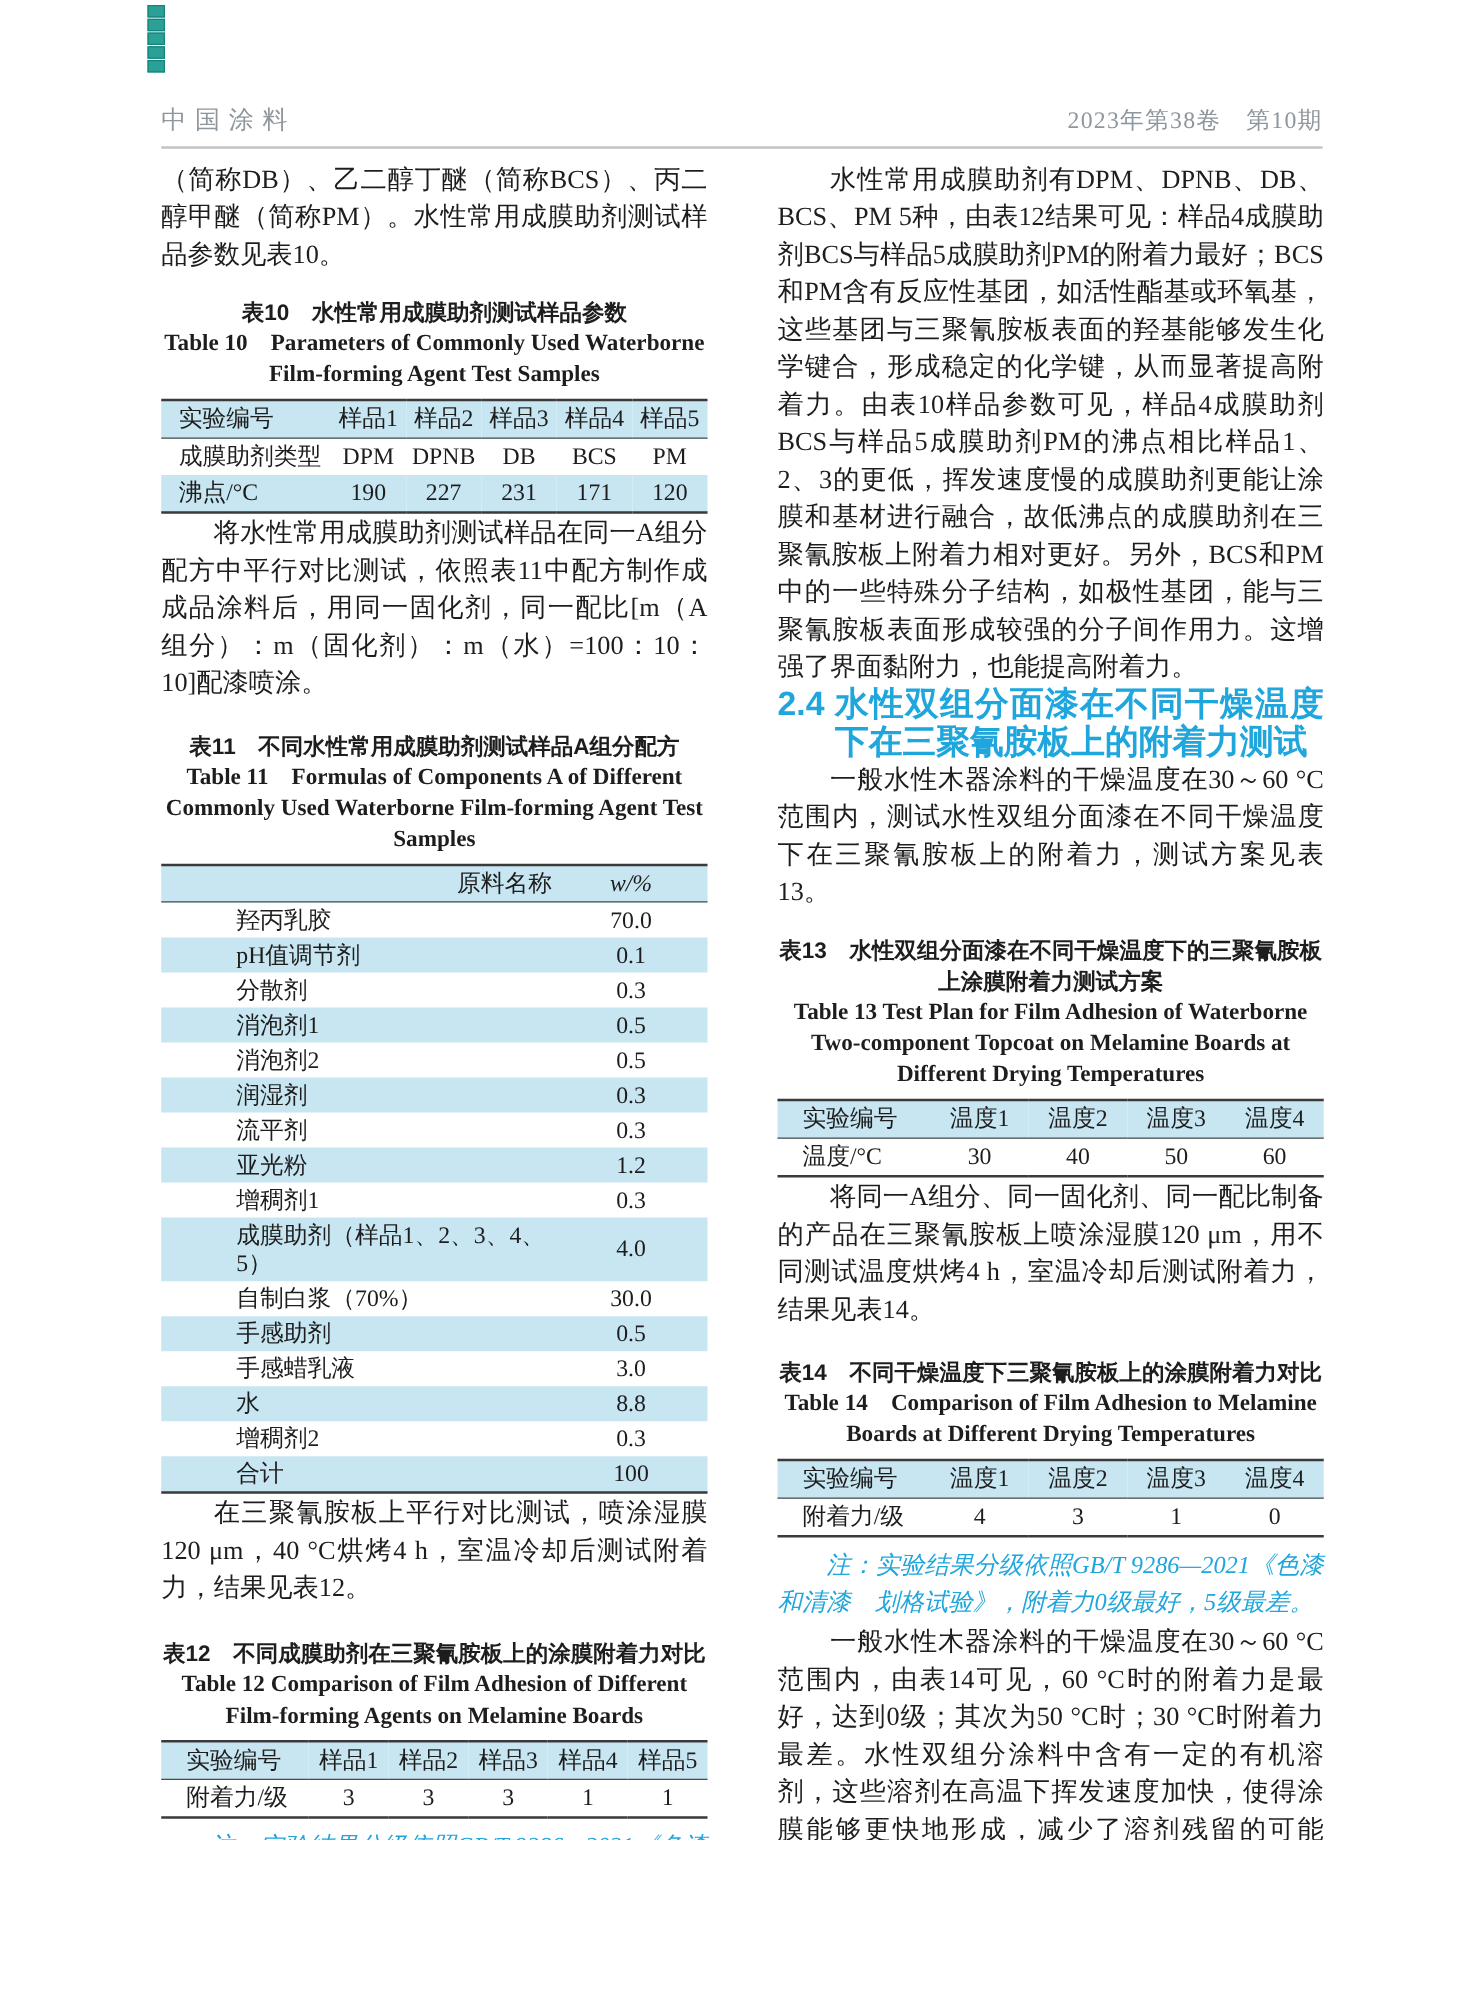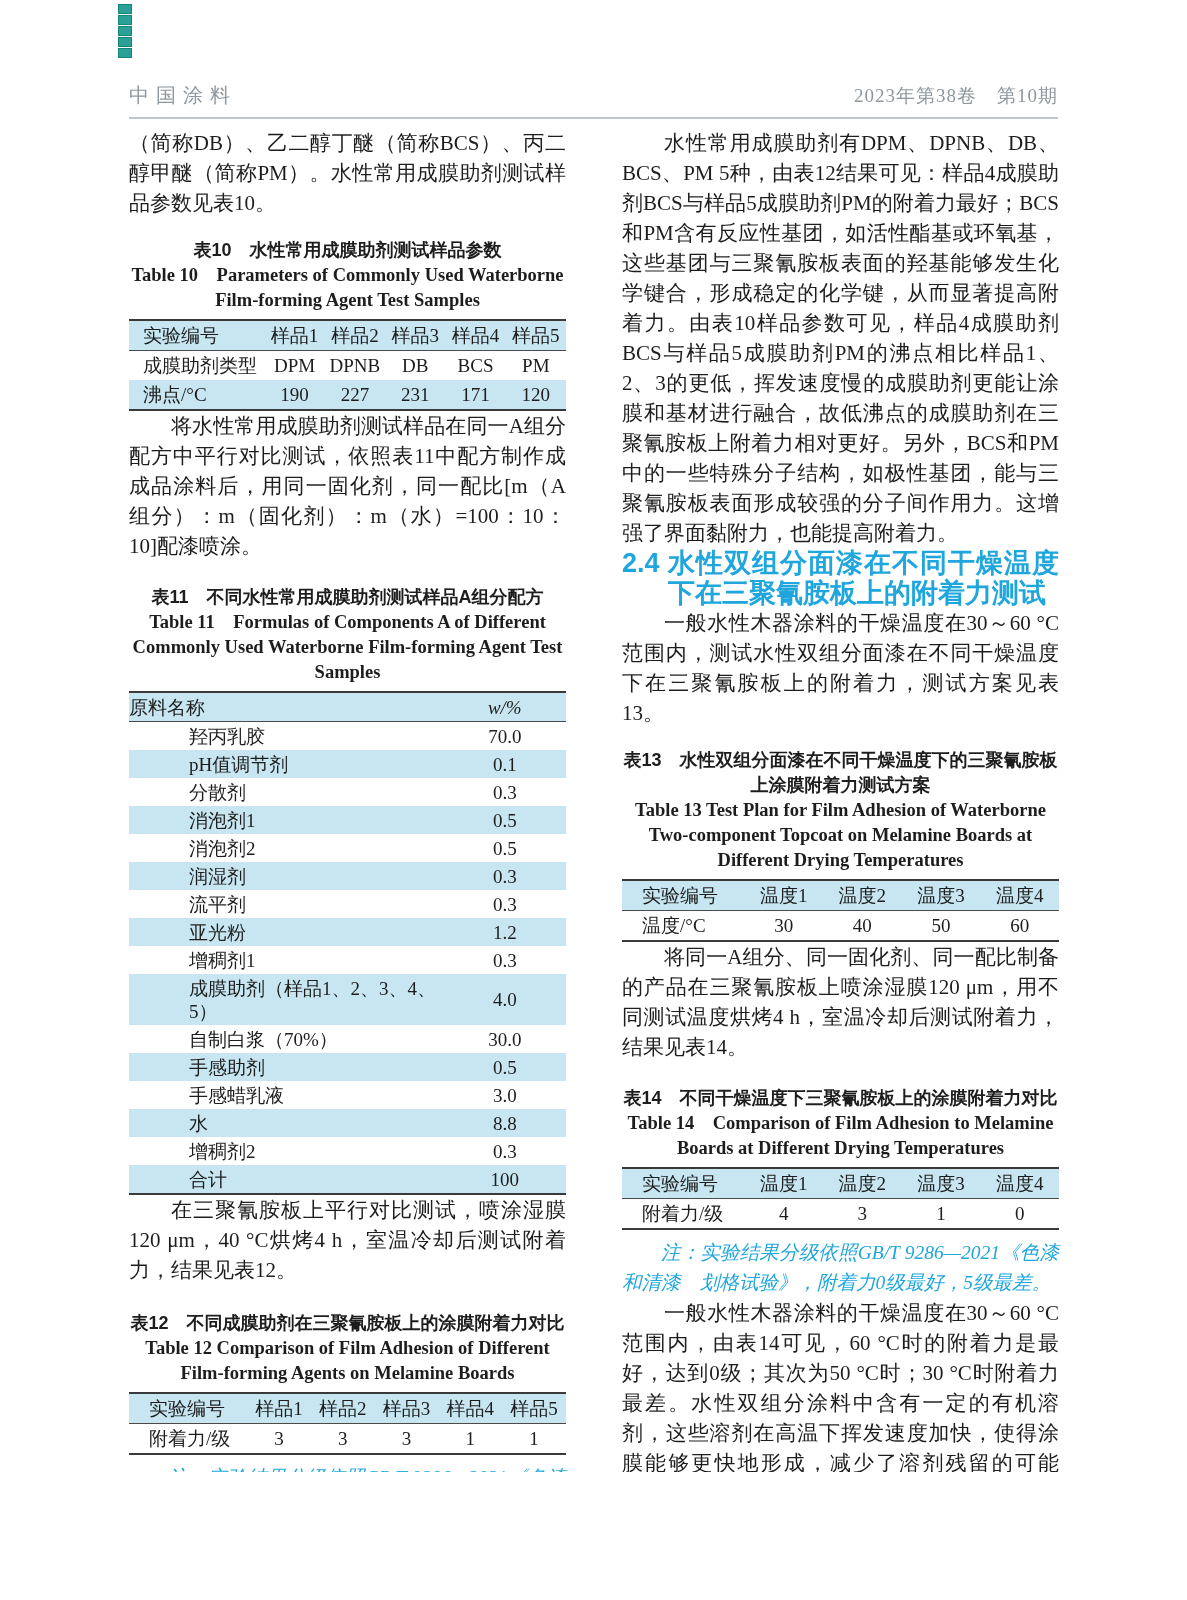--- a/index.html
+++ b/index.html
@@ -25,21 +25,21 @@
   .ten{font-weight:bold;font-size:18.5px;line-height:25px;}
   
   table{width:100%;border-collapse:collapse;border-top:2px solid #3a3a3a;border-bottom:2px solid #3a3a3a;
         font-size:19px;margin-top:6px;}
   td{padding:3px 2px;text-align:center;line-height:23px;}
   tr:nth-child(odd){background:#c7e6f1;}
   tr:first-child td{border-bottom:1px solid #4a4a4a;}
   td:first-child{text-align:left;padding-left:14px;}
   table.t-formula td{padding:2.5px 2px;}
   table.t-formula td:first-child{padding-left:60px;}
-  table.t-formula tr:first-child td:first-child{text-align:left;padding-left:0;}
+  table.t-formula tr:first-child td:first-child{text-align:right;padding-left:0;}
   table.t-formula tr:first-child td:last-child{font-style:italic;}
   table.t-temp td:first-child{padding-left:20px;}
   
   p.note{font-size:19.5px;line-height:30px;color:#1fa6dc;font-style:italic;text-align:justify;
          text-indent:2em;margin:8px 0 0 0;}
   
   .sec{display:flex;color:#1fa6dc;font-family:"Liberation Sans",sans-serif;font-weight:bold;
        font-size:27px;line-height:30px;}
   .sec-num{flex:0 0 46px;}
   .sec-text{flex:1;text-align:justify;}

